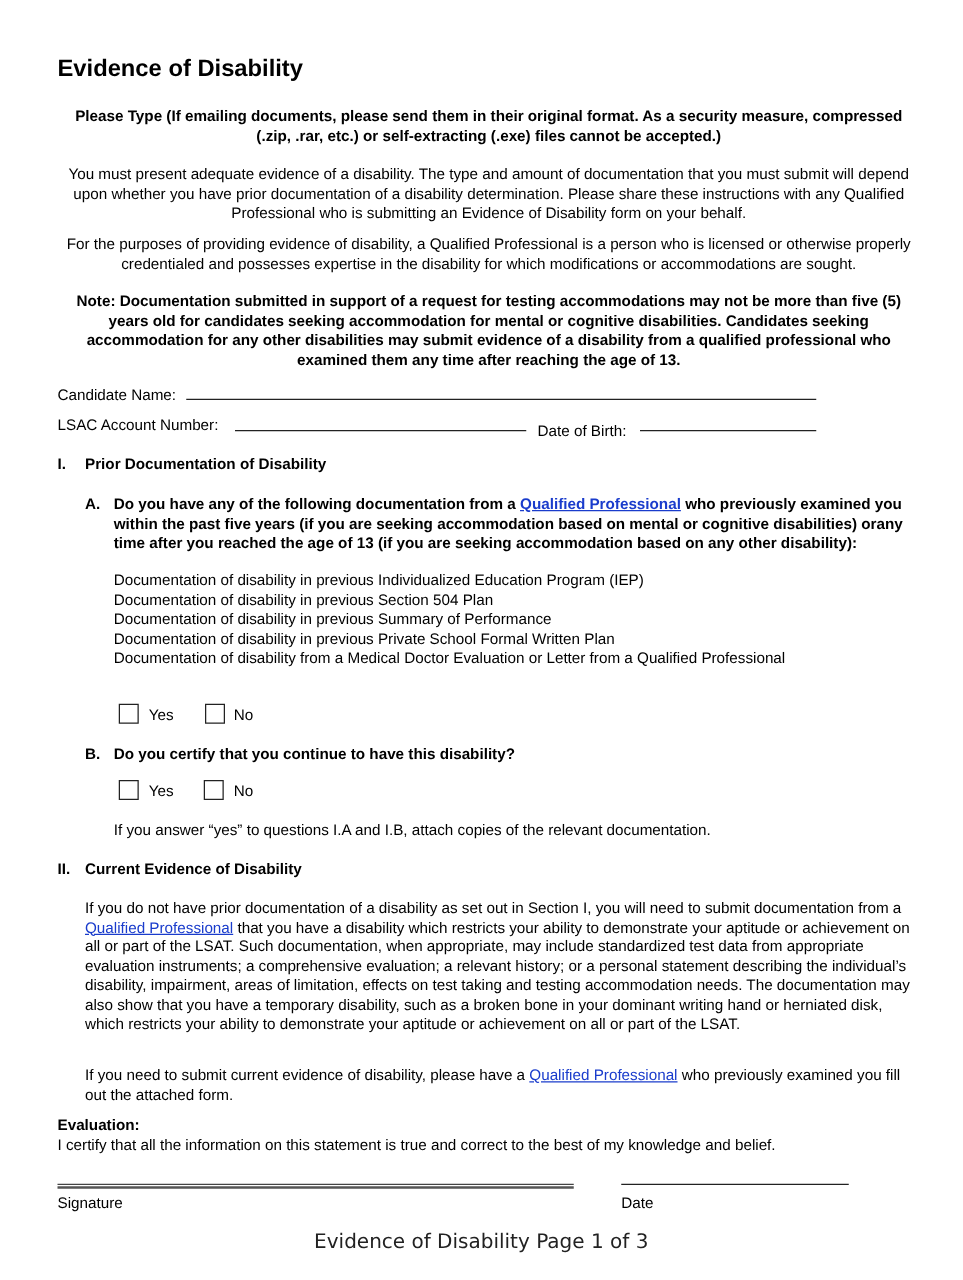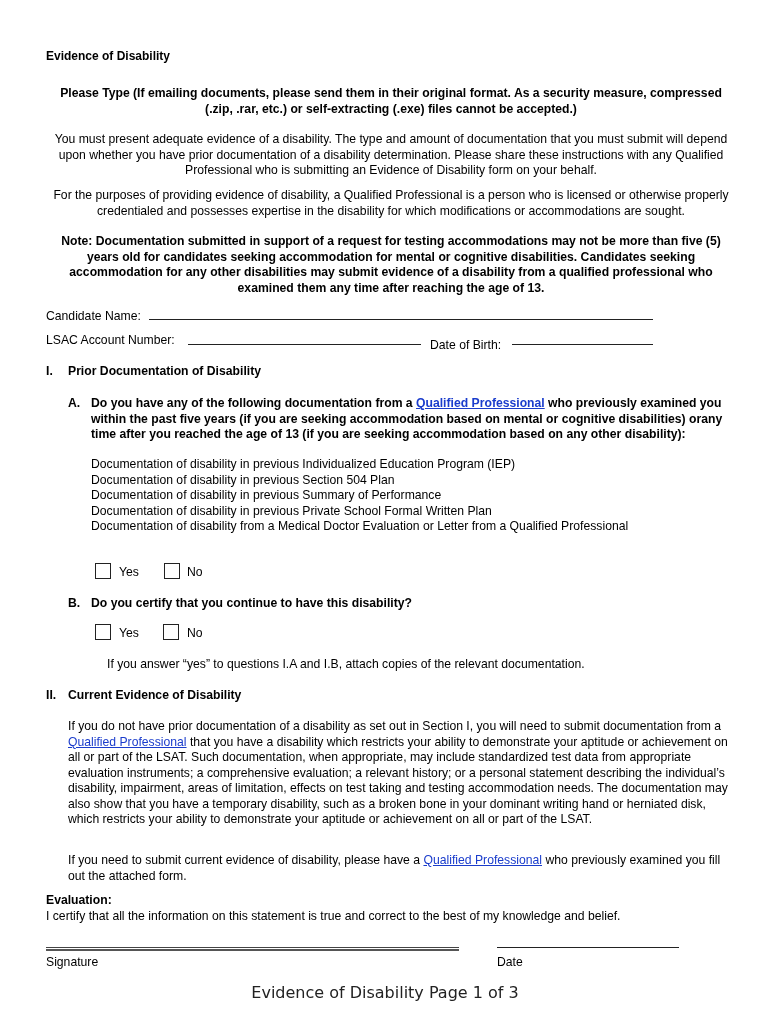--- a/index.html
+++ b/index.html
@@ -2,21 +2,21 @@
 <html><head>
   <meta charset="utf-8">
   <style>
     html, body { margin: 0; padding: 0; background: #ffffff; }
     body {
       width: 770px; height: 1024px; position: relative; overflow: hidden;
       font-family: "Liberation Sans", sans-serif; color: #000;
       font-size: 12.2px; line-height: 15.5px;
     }
     .abs { position: absolute; }
-    .title { left: 46px; top: 46px; font-size: 12px; font-weight: bold; line-height: 20px; }
+    .title { left: 46px; top: 46px; font-size: 19px; font-weight: bold; line-height: 20px; }
     .bold { font-weight: bold; }
     .para { left: 46px; width: 690px; text-align: center; }
     .link { color: #1a3ccc; text-decoration: underline; }
     .uline { position: absolute; height: 0; border-bottom: 1px solid #222; }
     .section-num { position: absolute; font-weight: bold; }
     .checkbox {
       position: absolute; width: 16px; height: 16px; border: 1.3px solid #222;
       box-sizing: border-box; background: #fff; cursor: pointer;
     }
     .cb-label { position: absolute; }
@@ -73,21 +73,21 @@
 <div class="cb-label" style="left:187px; top:565px;">No</div>
 
 <div class="section-num" style="left:68px; top:596px;">B.</div>
 <div class="abs bold" style="left:91px; top:596px;text-align:center;">Do you certify that you continue to have this disability?</div>
 
 <div class="checkbox" style="left:95px; top:624px;"></div>
 <div class="cb-label" style="left:119px; top:626px;">Yes</div>
 <div class="checkbox" style="left:163px; top:624px;"></div>
 <div class="cb-label" style="left:187px; top:626px;">No</div>
 
-<div class="abs" style="left:91px; top:657px;margin-left:16px;">If you answer “yes” to questions I.A and I.B, attach copies of the relevant documentation.</div>
+<div class="abs" style="left:91px; top:657px;">If you answer “yes” to questions I.A and I.B, attach copies of the relevant documentation.</div>
 
 <div class="section-num" style="left:46px; top:688px;">II.</div>
 <div class="abs bold" style="left:68px; top:688px;">Current Evidence of Disability</div>
 
 <div class="abs" style="left:68px; top:719px; width:662px;">
   <span>If you do not have prior documentation of a disability as set out in Section I, you will need to submit documentation from a </span><a class="link" href="#">Qualified Professional</a><span> that you have a disability which restricts your ability to demonstrate your aptitude or achievement on all or part of the LSAT. Such documentation, when appropriate, may include standardized test data from appropriate evaluation instruments; a comprehensive evaluation; a relevant history; or a personal statement describing the individual’s disability, impairment, areas of limitation, effects on test taking and testing accommodation needs. The documentation may also show that you have a temporary disability, such as a broken bone in your dominant writing hand or herniated disk, which restricts your ability to demonstrate your aptitude or achievement on all or part of the LSAT.</span>
 </div>
 
 <div class="abs" style="left:68px; top:853px; width:665px;">
   <span>If you need to submit current evidence of disability, please have a </span><a class="link" href="#">Qualified Professional</a><span> who previously examined you fill out the attached form.</span>

